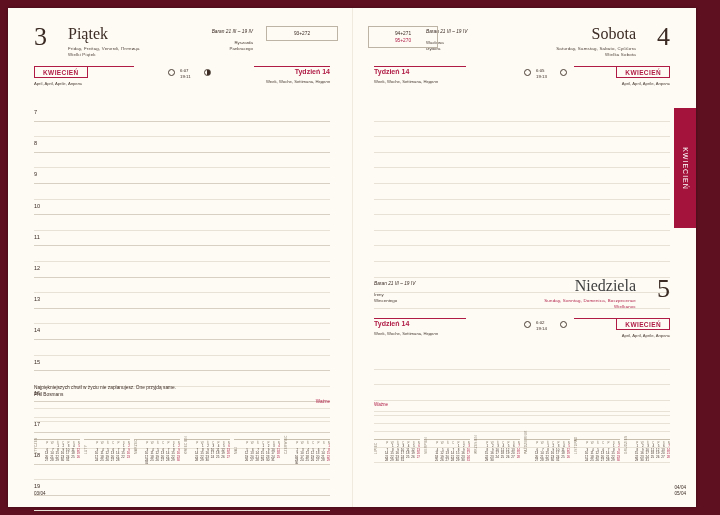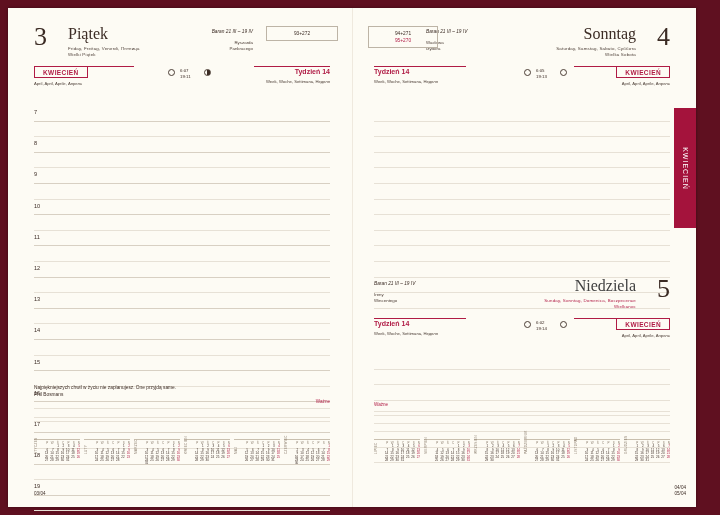--- a/index.html
+++ b/index.html
@@ -769,21 +769,21 @@
       </div>
 
       <div class="pagenum" style="left:26px;">03/04</div>
     </div>
 
     <div class="leaf right">
 
       <div class="day" style="top:8px;">
         <div class="day-head">
           <div class="rh-num daynum">4</div>
-          <div class="rh-name dayname">Sonntag</div>
+          <div class="rh-name dayname">Sobota</div>
           <div class="rh-langs">
             <div class="langs">Saturday, Samstag, Sabato, Суббота</div>
             <div class="langs">Wielka Sobota</div>
           </div>
           <div class="rh-zod zodiac">Baran 21 III – 19 IV</div>
           <div class="rh-names names" style="white-space:pre-line">Wacława
 Izydora</div>
           <div class="rh-box daybox">
             <div>94+271</div>
             <div class="red">95+270</div>

